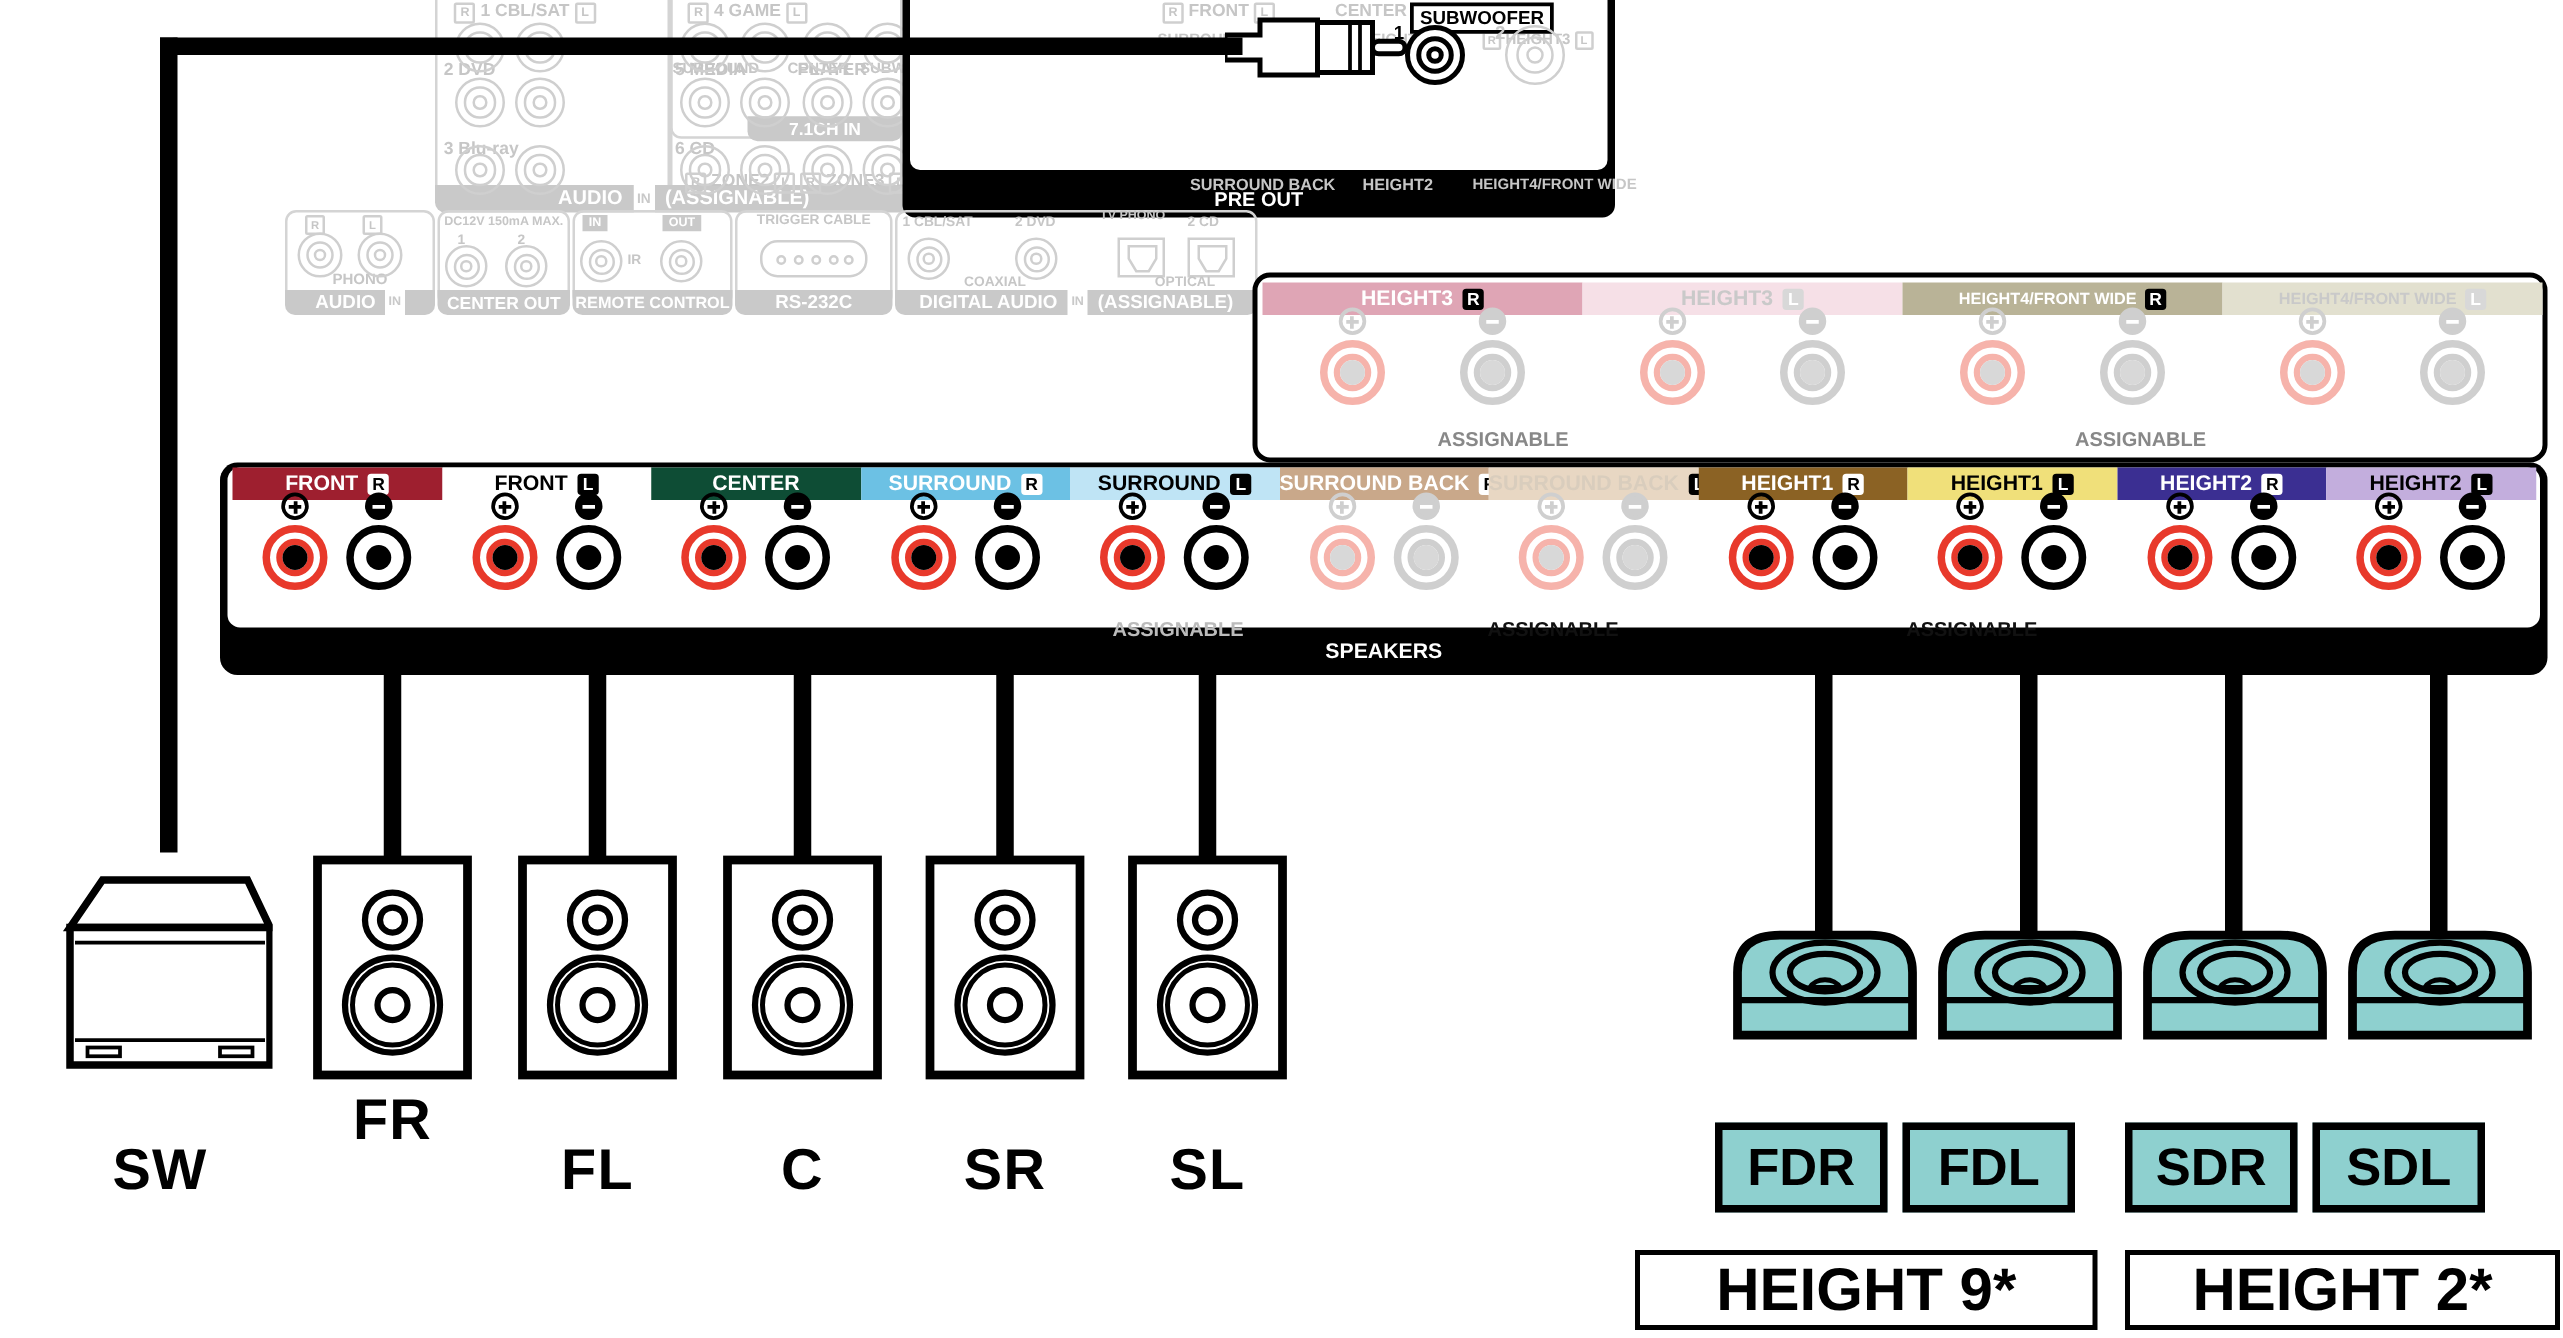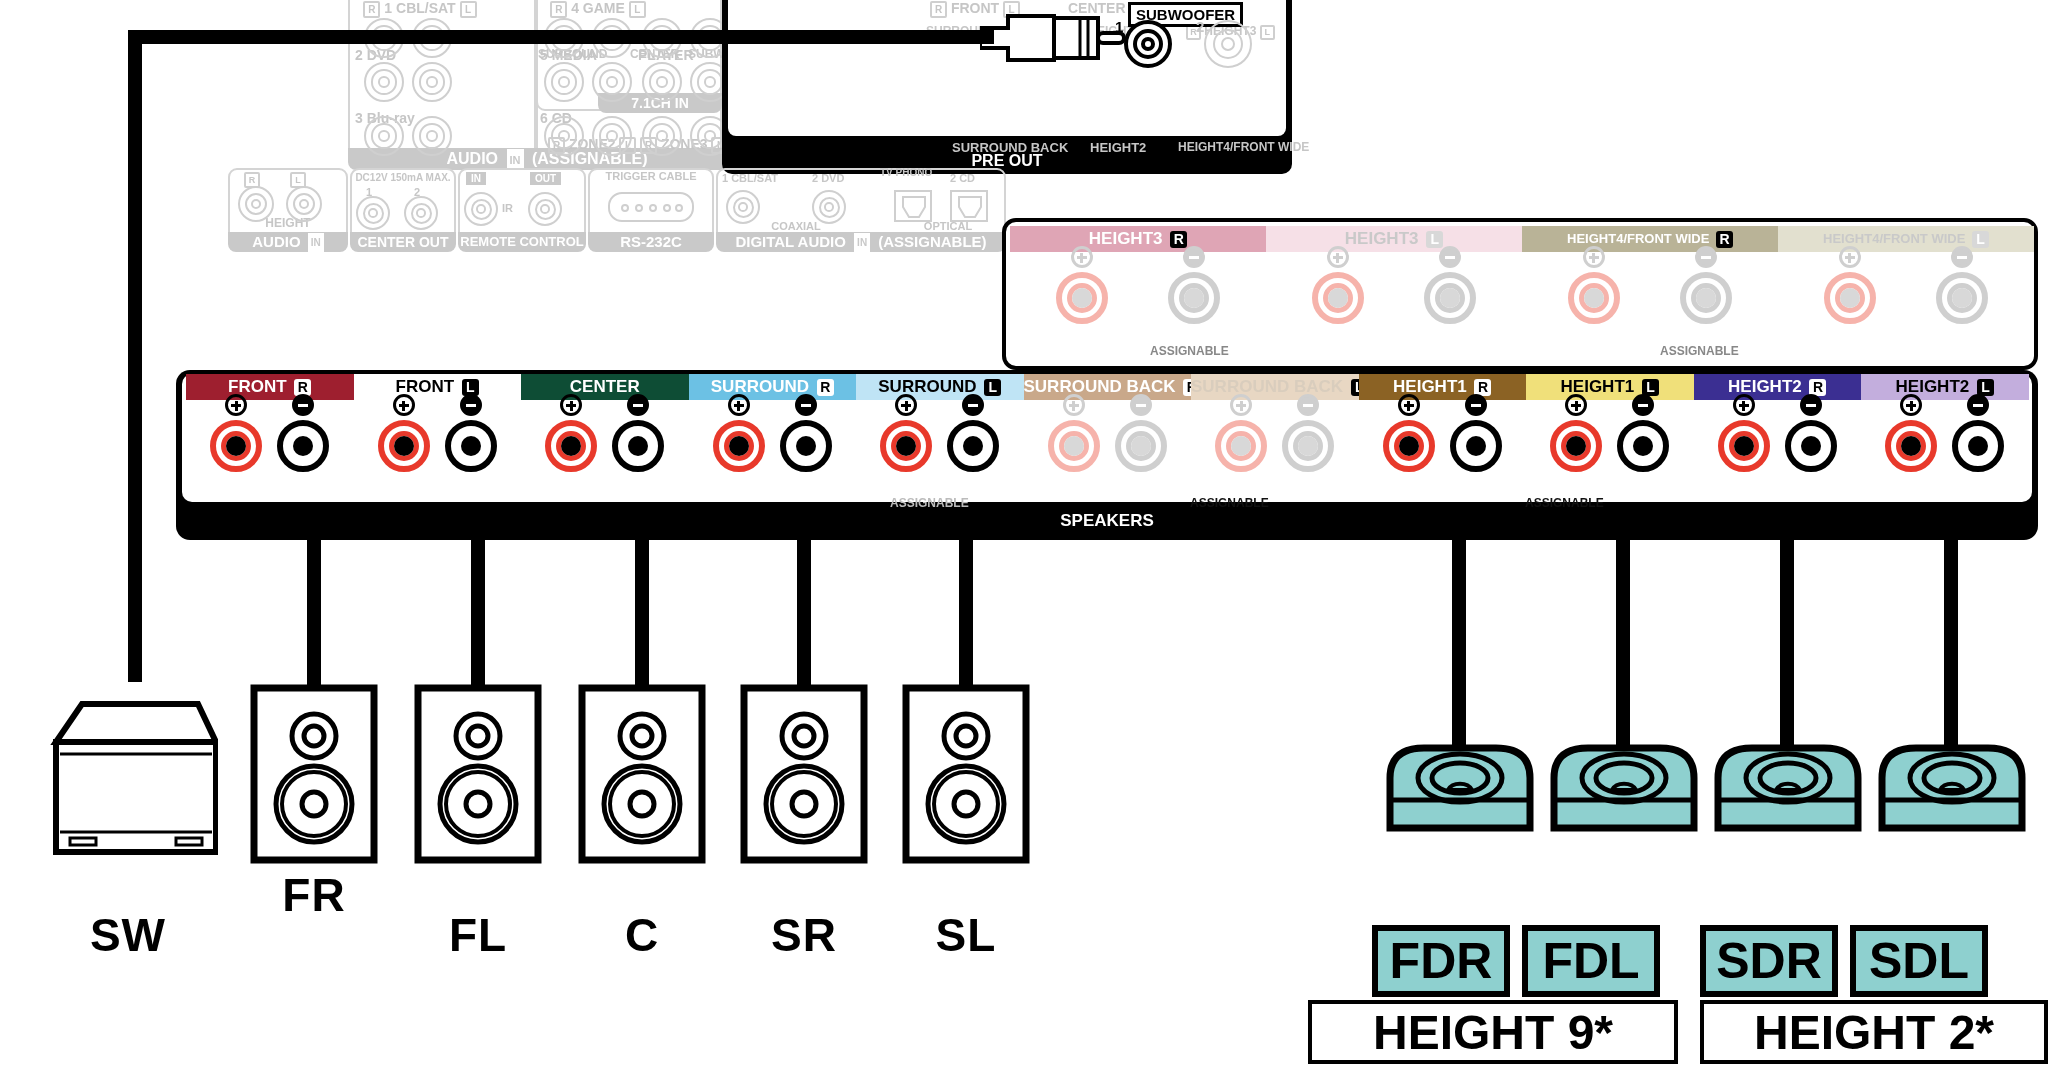--- a/index.html
+++ b/index.html
@@ -55,37 +55,37 @@
   .pm:before{content:"";position:absolute;left:3px;top:7px;width:10px;height:3px;background:#000;}
   .pm.plus:after{content:"";position:absolute;left:6.5px;top:3.5px;width:3px;height:10px;background:#000;}
   .pm.filled{background:#000;border-color:#000;}
   .pm.filled:before{background:#fff;}
   .pm.faded{border-color:#cfcfcf;}
   .pm.faded:before{background:#cfcfcf;}
   .pm.faded.plus:after{background:#cfcfcf;}
   .pm.faded.filled{background:#cfcfcf;}
   .pm.faded.filled:before{background:#fff;}
 
-  .assign{position:absolute;font-size:12px;font-weight:bold;color:#111;
+  .assign{position:absolute;font-size:16px;font-weight:bold;color:#111;
           white-space:nowrap;}
   .speakers-bar{position:absolute;color:#fff;font-weight:bold;font-size:17px;
           text-align:center;white-space:nowrap;}
 
   
   #h34-block{border:4px solid #000;border-radius:14px;background:#fff;
              box-sizing:border-box;}
 
   
   .cable{position:absolute;background:#000;}
   .ceil{position:absolute;}
   .big-label{position:absolute;font-size:46px;font-weight:bold;color:#000;
              text-align:center;white-space:nowrap;letter-spacing:1px;}
   .tagbox{position:absolute;border:6px solid #000;box-sizing:border-box;
-          font-size:50px;font-weight:bold;text-align:center;line-height:1;
-          display:flex;align-items:center;justify-content:center;margin-top:27px;}
+          font-size:42px;font-weight:bold;text-align:center;line-height:1;
+          display:flex;align-items:center;justify-content:center;}
   .groupbox{position:absolute;border:4px solid #000;box-sizing:border-box;
           background:#fff;font-size:48px;font-weight:bold;text-align:center;
           display:flex;align-items:center;justify-content:center;}
   .sub-tag{position:absolute;border:3px solid #000;background:#fff;color:#000;
            font-size:15px;font-weight:bold;padding:1px 5px;white-space:nowrap;}
 </style>
 </head>
 <body>
 
 <div class="grp" style="left:348px;top:-14px;width:188px;height:172px;"></div>
@@ -248,21 +248,21 @@
   <svg width="34" height="34" viewBox="0 0 34 34">
     <path d="M0,14 Q0,0 14,0 L14,14 Z" fill="#000"></path>
   </svg>
 </div>
 
 <div class="grp" style="left:228px;top:168px;width:120px;height:78px;"></div>
 <div class="grpbar" style="left:228px;top:232px;width:120px;height:20px;line-height:20px;font-size:15px;">
   <span>AUDIO</span>
   <span style="display:inline-block;background:#fff;color:#c9c9c9;font-size:10px;padding:0 3px;margin-left:3px;vertical-align:middle;">IN</span>
 </div>
-<div class="ftxt" style="left:228px;top:216px;width:120px;font-size:12px;">HEIGHT</div>
+<div class="ftxt" style="left:228px;top:216px;width:120px;font-size:12px;">PHONO</div>
 <div class="ftxt" style="left:244px;top:172px;font-size:11px;">
   <span class="rl" style="border:2px solid #cfcfcf;display:inline-block;width:12px;height:12px;line-height:12px;font-size:9px;border-radius:2px;">R</span>
 </div>
 <div class="ftxt" style="left:290px;top:172px;font-size:11px;">
   <span class="rl" style="border:2px solid #cfcfcf;display:inline-block;width:12px;height:12px;line-height:12px;font-size:9px;border-radius:2px;">L</span>
 </div>
 <div class="jack" style="left:238px;top:186px;width:36px;height:36px;"></div>
 <div class="jack" style="left:286px;top:186px;width:36px;height:36px;"></div>
 
 <div class="grp" style="left:350px;top:168px;width:106px;height:78px;"></div>

